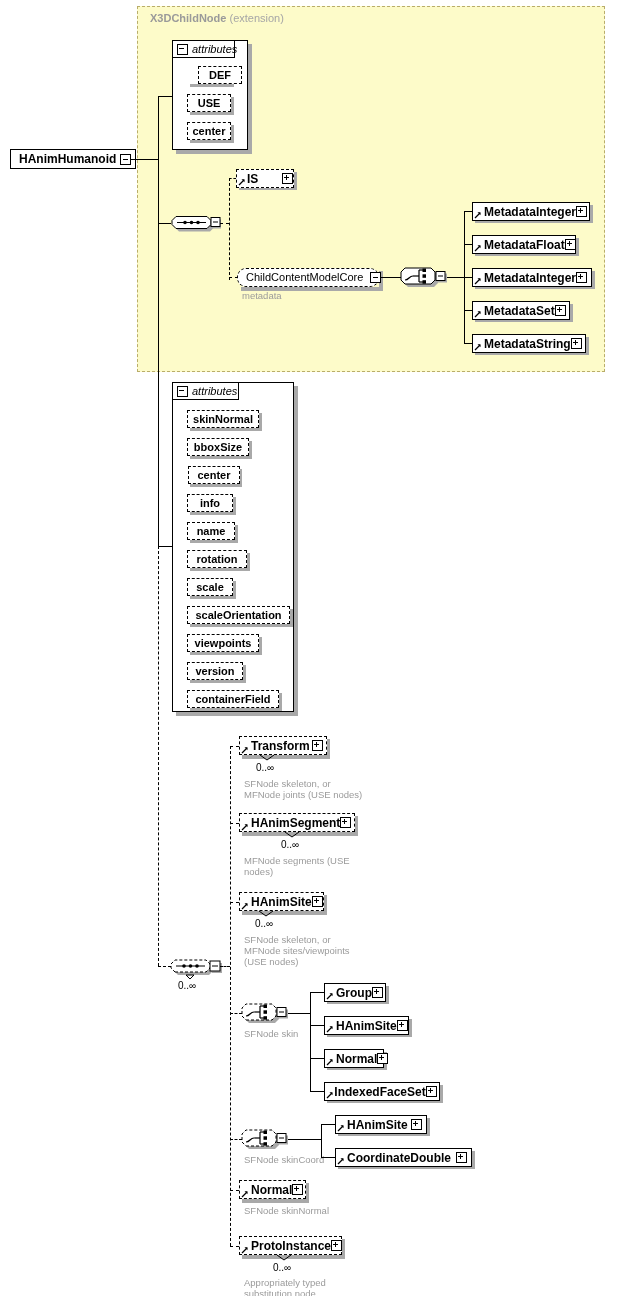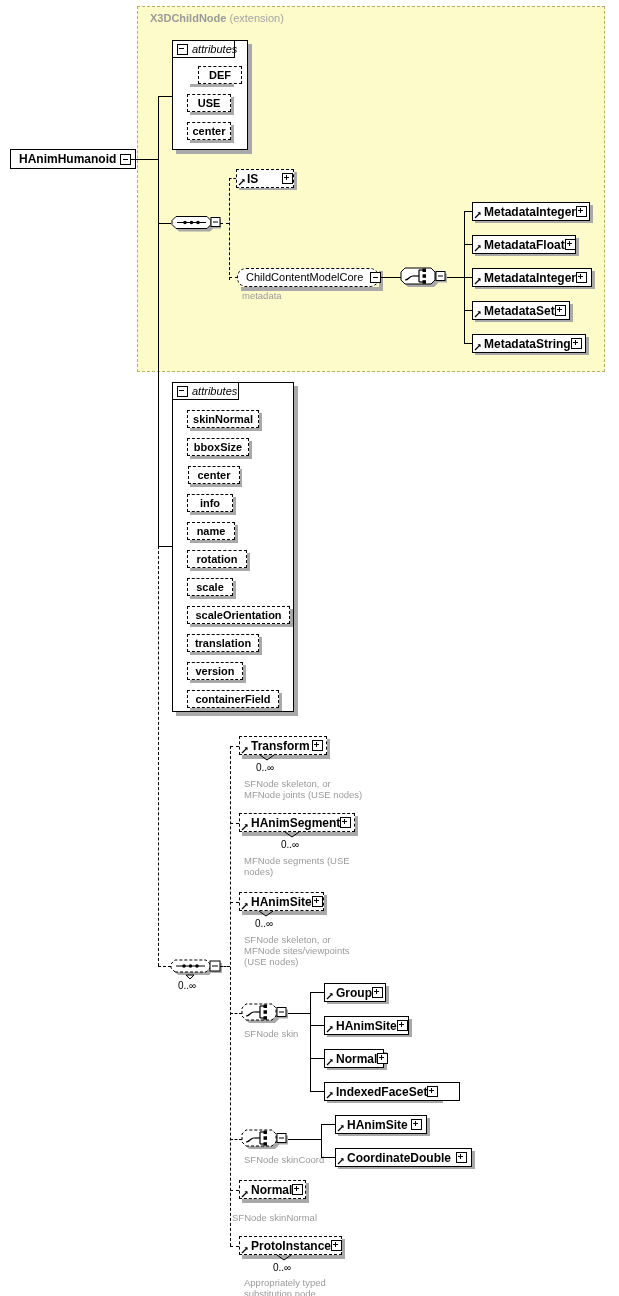--- a/index.html
+++ b/index.html
@@ -333,21 +333,21 @@
 
   <div class="abs shadow" style="left:190px;top:624px;width:103px;height:3px;"></div>
   <div class="abs shadow" style="left:290px;top:609px;width:3px;height:18px;"></div>
   <div class="abs attrbox" style="left:187px;top:606px;width:103px;">
     <span class="cap">scaleOrientation</span>
   </div>
 
   <div class="abs shadow" style="left:190px;top:652px;width:72px;height:3px;"></div>
   <div class="abs shadow" style="left:259px;top:637px;width:3px;height:18px;"></div>
   <div class="abs attrbox" style="left:187px;top:634px;width:72px;">
-    <span class="cap">translation</span>
+    <span class="cap">viewpoints</span>
   </div>
 
   <div class="abs shadow" style="left:190px;top:680px;width:56px;height:3px;"></div>
   <div class="abs shadow" style="left:243px;top:665px;width:3px;height:18px;"></div>
   <div class="abs attrbox" style="left:187px;top:662px;width:56px;">
     <span class="cap">version</span>
   </div>
 
   <div class="abs shadow" style="left:190px;top:708px;width:92px;height:3px;"></div>
   <div class="abs shadow" style="left:279px;top:693px;width:3px;height:18px;"></div>
@@ -484,21 +484,21 @@
     <span class="exp plus"></span>
   </div>
   <svg class="abs" style="left:326px;top:1058px;" width="8" height="8" viewBox="0 0 8 8">
     <path d="M1,7 L6,2" stroke="#000" stroke-width="1.2" fill="none"></path>
       <path d="M6.5,1.2 L6.5,4.2 L3.5,1.2 Z" fill="#000"></path>
   </svg>
 
   <div class="hline" style="left:310px;top:1091px;width:14px;"></div>
   <div class="abs shadow" style="left:327px;top:1100px;width:116px;height:3px;"></div>
   <div class="abs shadow" style="left:440px;top:1085px;width:3px;height:18px;"></div>
-  <div class="abs nodebox solid" style="left:324px;top:1082px;width:136px;padding-left:11px;justify-content:flex-start;padding-right:4px;">
+  <div class="abs nodebox solid" style="left:324px;top:1082px;width:116px;padding-left:11px;justify-content:center;padding-right:4px;">
     <span class="cap">IndexedFaceSet</span>
     <span class="exp plus"></span>
   </div>
   <svg class="abs" style="left:326px;top:1091px;" width="8" height="8" viewBox="0 0 8 8">
     <path d="M1,7 L6,2" stroke="#000" stroke-width="1.2" fill="none"></path>
       <path d="M6.5,1.2 L6.5,4.2 L3.5,1.2 Z" fill="#000"></path>
   </svg>
 
   <div class="hline dash" style="left:230px;top:1139px;width:12px;"></div>
   <div class="abs" style="left:241px;top:1127px;width:48px;height:25px;">
@@ -551,21 +551,21 @@
   <div class="abs shadow" style="left:242px;top:1199px;width:67px;height:4px;"></div>
   <div class="abs shadow" style="left:305px;top:1183px;width:4px;height:20px;"></div>
   <div class="abs nodebox dashed" style="left:239px;top:1180px;width:67px;padding-left:11px;justify-content:space-between;padding-right:3px;">
     <span class="cap">Normal</span>
     <span class="exp plus"></span>
   </div>
   <svg class="abs" style="left:241px;top:1190px;" width="8" height="8" viewBox="0 0 8 8">
     <path d="M1,7 L6,2" stroke="#000" stroke-width="1.2" fill="none"></path>
       <path d="M6.5,1.2 L6.5,4.2 L3.5,1.2 Z" fill="#000"></path>
   </svg>
-  <div class="anno" style="left:232px;top:1205px;margin-top:7px;">SFNode skinNormal</div>
+  <div class="anno" style="left:244px;top:1205px;">SFNode skinNormal</div>
 
   <div class="hline dash" style="left:230px;top:1246px;width:9px;"></div>
   <div class="abs shadow" style="left:242px;top:1255px;width:103px;height:4px;"></div>
   <div class="abs shadow" style="left:341px;top:1239px;width:4px;height:20px;"></div>
   <div class="abs nodebox dashed" style="left:239px;top:1236px;width:103px;padding-left:11px;justify-content:space-between;padding-right:3px;">
     <span class="cap">ProtoInstance</span>
     <span class="exp plus"></span>
   </div>
   <svg class="abs" style="left:241px;top:1246px;" width="8" height="8" viewBox="0 0 8 8">
     <path d="M1,7 L6,2" stroke="#000" stroke-width="1.2" fill="none"></path>

